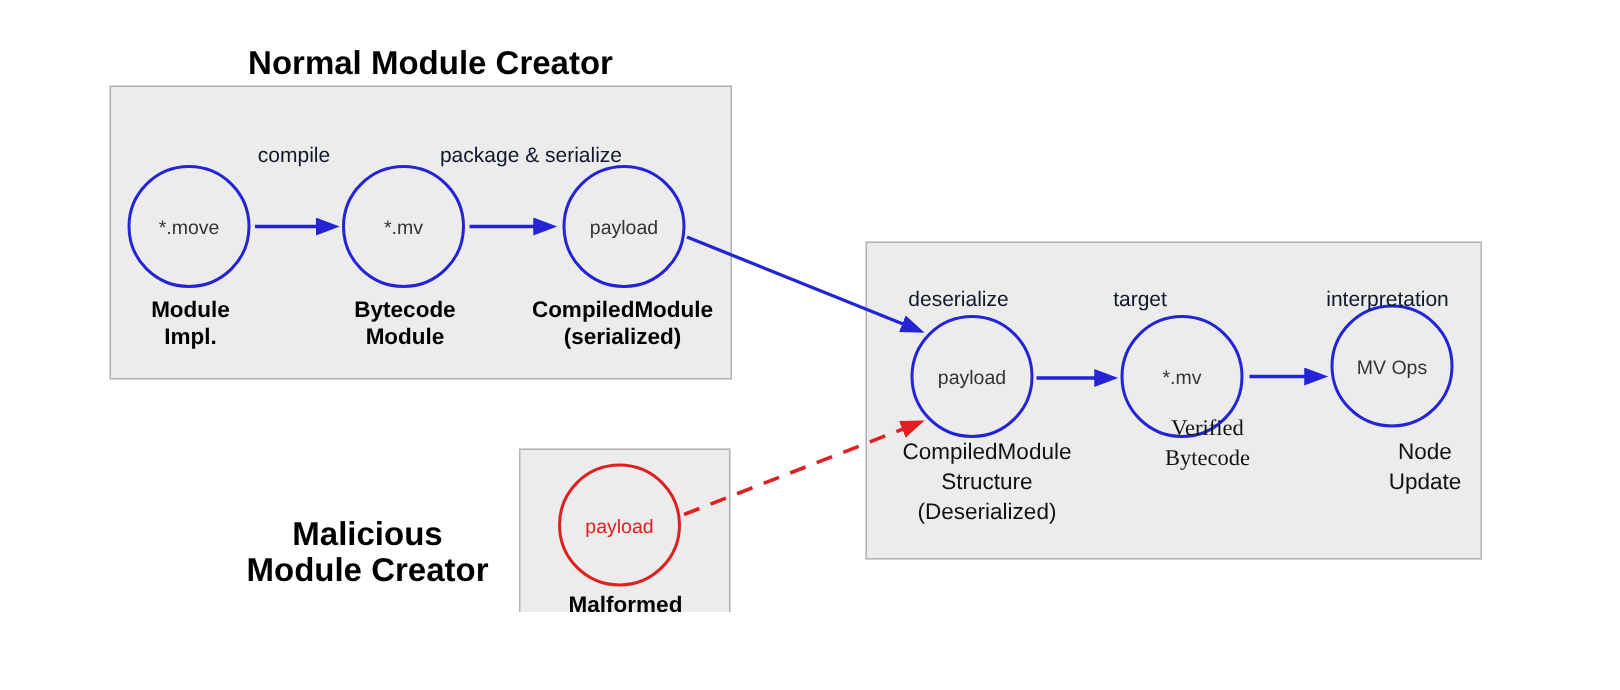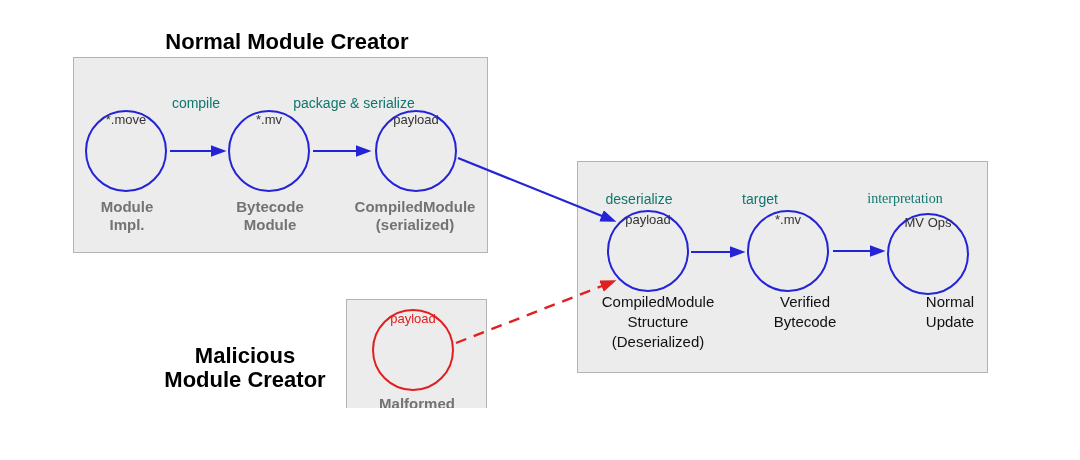--- a/index.html
+++ b/index.html
@@ -14,34 +14,34 @@
     background:#ececec;
     border:1px solid #b3b3b3;
     box-sizing:border-box;
     z-index:1;
   }
   .circle {
     position:absolute; width:82px; height:82px;
     border-radius:50%;
     border:2px solid #2424d6;
     box-sizing:border-box;
-    display:flex; align-items:flex-start; justify-content:center;
+    display:flex; align-items:center; justify-content:center;
     z-index:2;
   }
   .circle .ctext { font-size:13px; color:#333; white-space:nowrap; }
   .circle.red { border-color:#e02020; }
   .circle.red .ctext { color:#e02020; }
   .lbl {
     position:absolute; transform:translateX(-50%);
     text-align:center; white-space:pre-line; z-index:3;
   }
   .title { font-size:22px; font-weight:bold; line-height:24px; color:#000; }
   .title.tight { line-height:23px; }
-  .steplbl { font-size:14px; line-height:16px; color:#0f766e; }
-  .capbold { font-size:15px; font-weight:bold; line-height:18px; color:#737373; }
+  .steplbl { font-size:14px; line-height:16px; color:#0f172a; }
+  .capbold { font-size:15px; font-weight:bold; line-height:18px; color:#000000; }
   .capreg { font-size:15px; line-height:20px; color:#111; }
   .arrows {
     position:absolute; left:0; top:0; width:1080px; height:460px;
     z-index:4; pointer-events:none;
   }
 </style>
 </head>
 <body>
 
 <div class="canvas">
@@ -63,46 +63,46 @@
   <div class="circle" style="left:375px; top:110px;">
     <span class="ctext">payload</span>
   </div>
 
   <div class="circle" style="left:607px; top:210px;">
     <span class="ctext">payload</span>
   </div>
   <div class="circle" style="left:747px; top:210px;">
     <span class="ctext">*.mv</span>
   </div>
-  <div class="circle" style="left:887px; top:213px;">
+  <div class="circle" style="left:887px; top:203px;">
     <span class="ctext">MV Ops</span>
   </div>
 
   <div class="circle red" style="left:372px; top:309px;">
     <span class="ctext">payload</span>
   </div>
 
   <div class="lbl steplbl" style="left:196px; top:95px;">compile</div>
   <div class="lbl steplbl" style="left:354px; top:95px;">package &amp; serialize</div>
   <div class="lbl steplbl" style="left:639px; top:191px;text-align:center;">deserialize</div>
   <div class="lbl steplbl" style="left:760px; top:191px;">target</div>
-  <div class="lbl steplbl" style="left:905px; top:191px;font-family:Liberation Serif, serif;">interpretation</div>
+  <div class="lbl steplbl" style="left:925px; top:191px;">interpretation</div>
 
   <div class="lbl capbold" style="left:127px; top:198px;">Module
 Impl.</div>
   <div class="lbl capbold" style="left:270px; top:198px;">Bytecode
 Module</div>
   <div class="lbl capbold" style="left:415px; top:198px;">CompiledModule
 (serialized)</div>
   <div class="lbl capreg" style="left:658px; top:292px;">CompiledModule
 Structure
 (Deserialized)</div>
-  <div class="lbl capreg" style="left:805px; top:292px;">Verified
+  <div class="lbl capreg" style="left:805px; top:276px;font-family:Liberation Serif, serif;">Verified
 Bytecode</div>
-  <div class="lbl capreg" style="left:950px; top:292px;">Normal
+  <div class="lbl capreg" style="left:950px; top:292px;">Node
 Update</div>
   <div class="lbl capbold" style="left:417px; top:395px;text-align:center;">Malformed
 CompiledModule</div>
 
   <svg class="arrows" viewBox="0 0 1080 460">
     <defs>
       <marker id="ah-blue" markerUnits="userSpaceOnUse" markerWidth="18" markerHeight="14" refX="0.5" refY="6" orient="auto">
         <path d="M0,0 L16,6 L0,12 Z" fill="#2424d6"></path>
       </marker>
       <marker id="ah-red" markerUnits="userSpaceOnUse" markerWidth="18" markerHeight="14" refX="0.5" refY="6" orient="auto">

